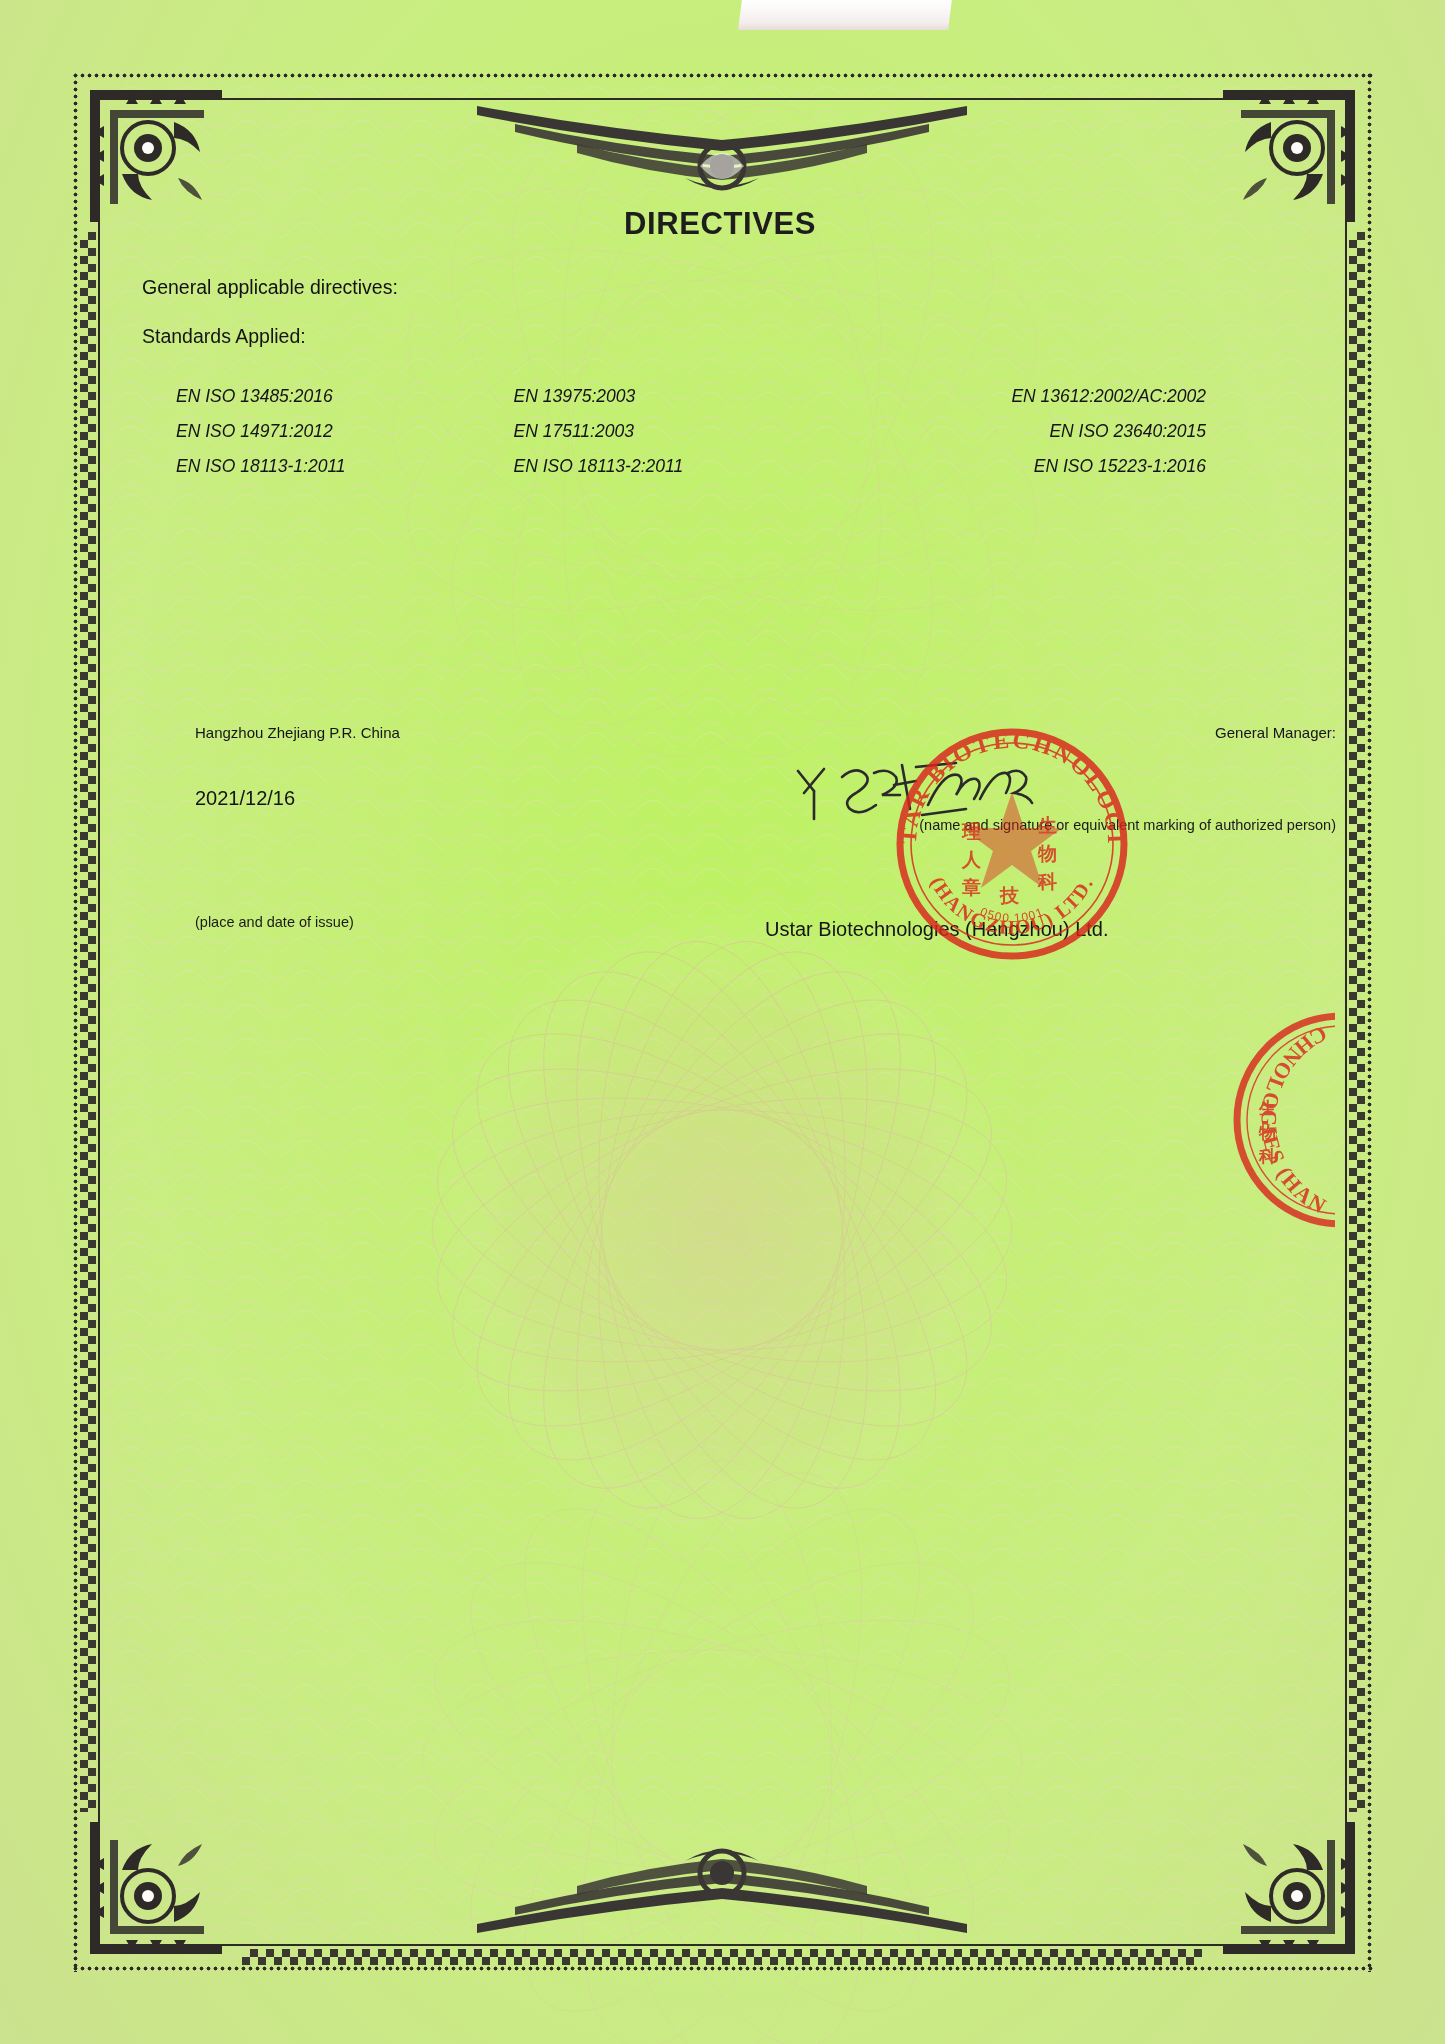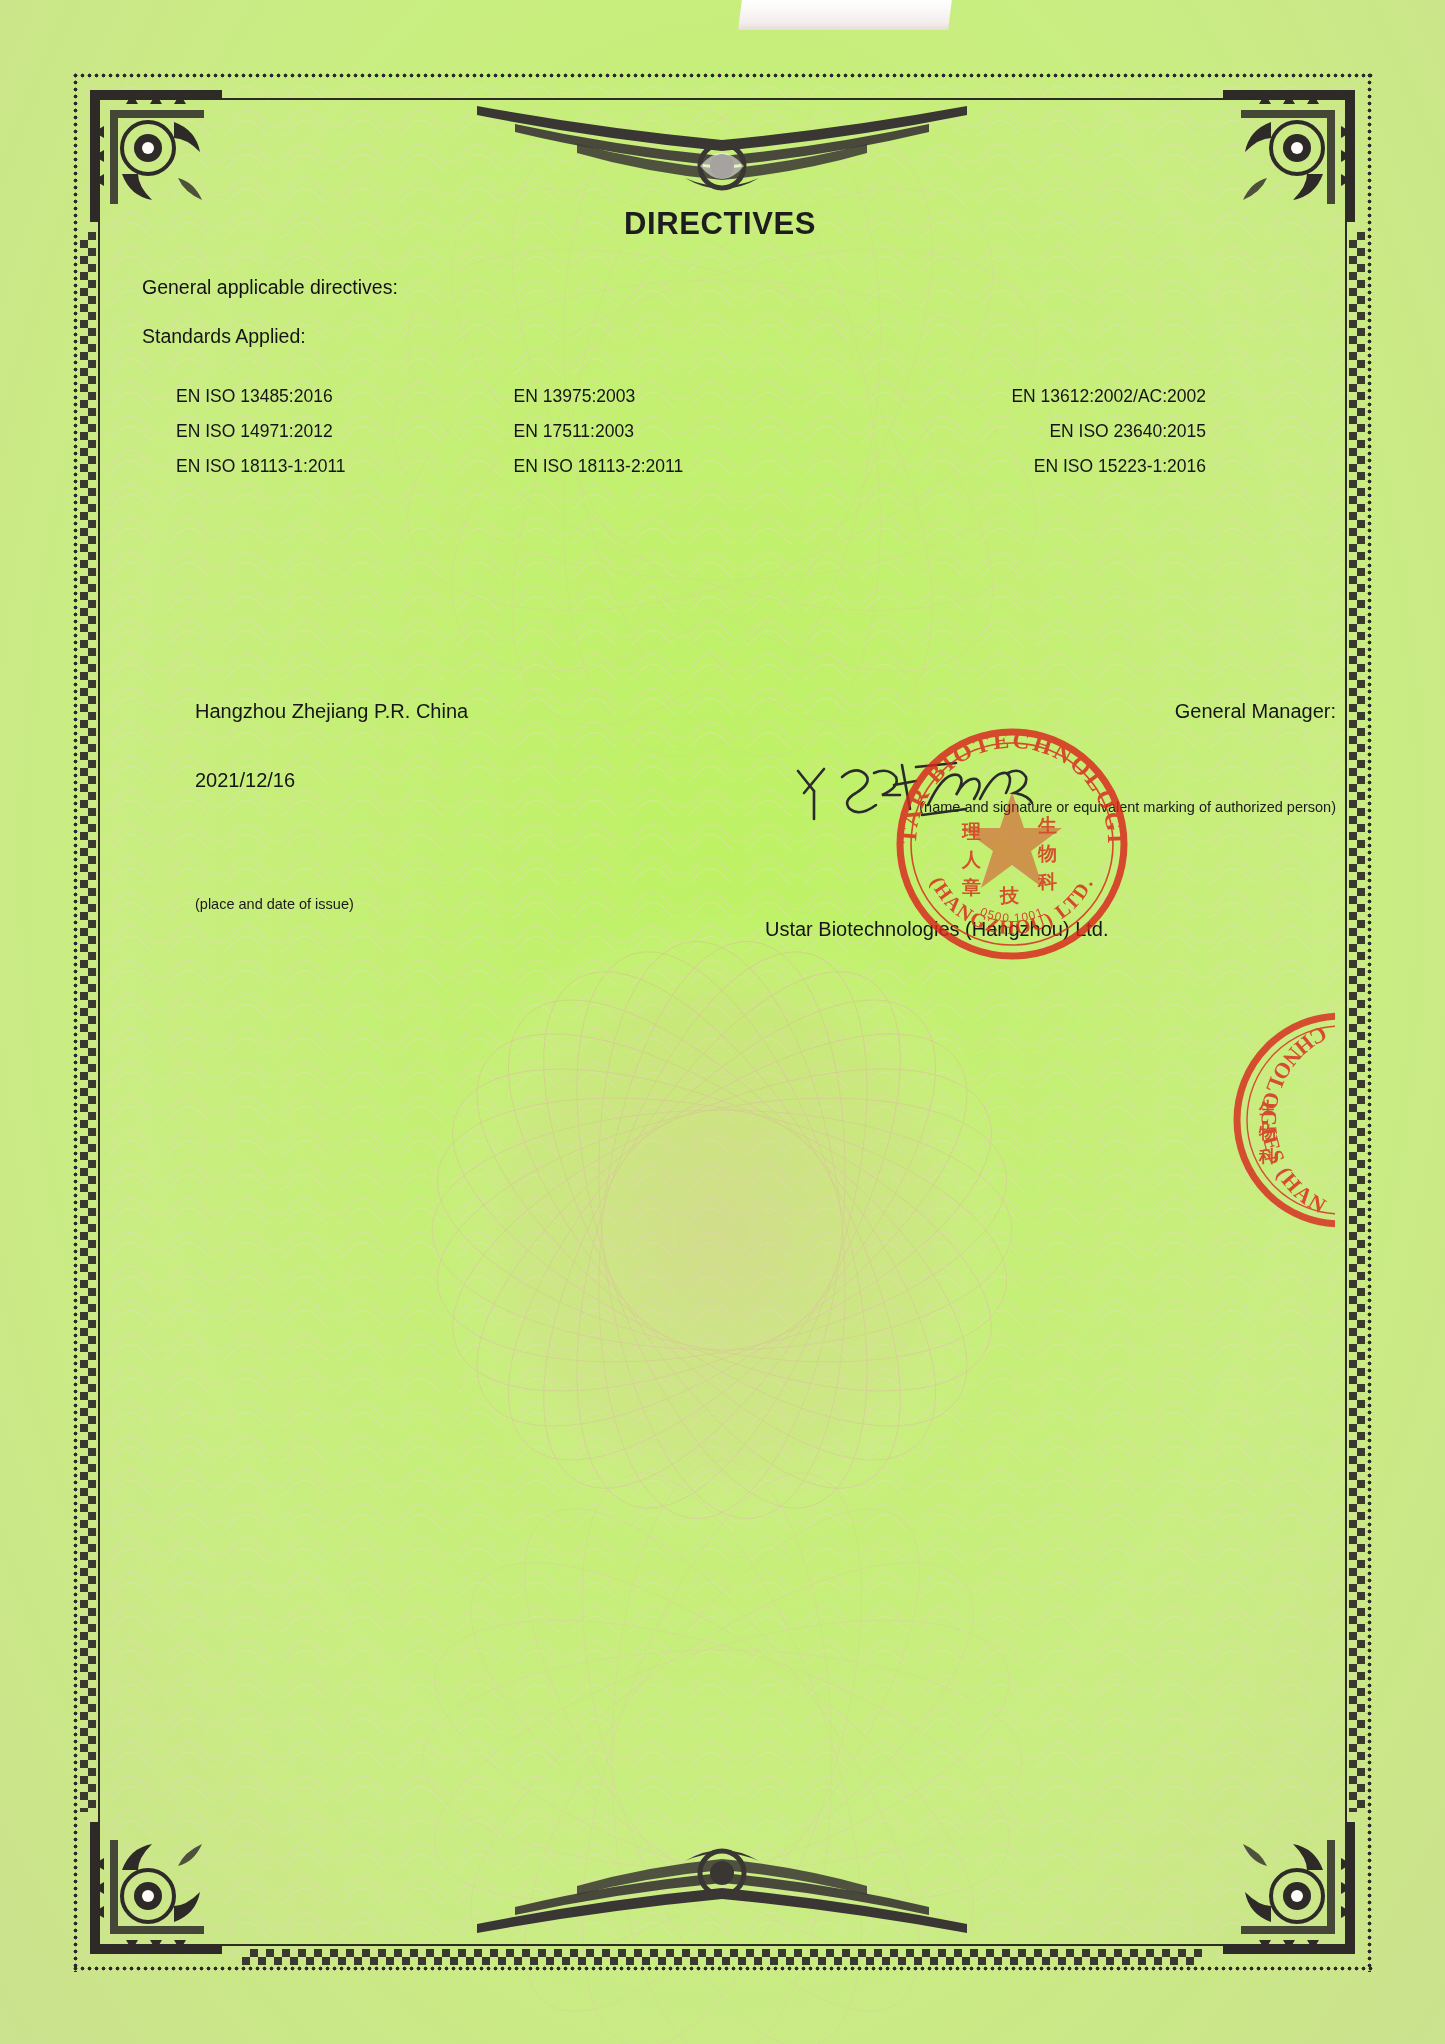--- a/index.html
+++ b/index.html
@@ -117,40 +117,41 @@
   }
 
   .para.nojust { text-align: left; }
 
   #standards {
     margin: 26px 0 0 36px;
     width: 1030px;
   }
   .std-row {
     display: flex;
+    font-style: italic;
     font-size: 17.5px;
     color: #141414;
     line-height: 2.0;
     gap: 48px;
   }
   .std-col { width: 33.33%; }
   .std-col.c1 { width: 31%; }
   .std-col.c2 { width: 36%; }
   .std-col.c3 { width: 33%; text-align: right; }
 
   
   #sigblock {
     position: absolute;
     left: 195px; top: 700px;
     width: 1130px;
   }
   .sig-left { position: absolute; left: 0; top: 0; width: 520px; }
   .sig-right { position: absolute; left: 581px; top: 0; width: 560px; text-align: right; }
 
-  .sig-line1 { font-size: 20px; color: #151515; }
+  .sig-line1 { font-size: 15px; color: #151515; margin-top: 24px; }
   .sig-line2 { font-size: 20px; color: #151515; margin-top: 46px; }
   .sig-caption {
     font-size: 14.5px;
     color: #1a1a1a;
     margin-top: 104px;
   }
   .sig-caption.right { margin-top: 76px; }
   #company-line {
     position: absolute;
     left: 570px; top: 218px;

